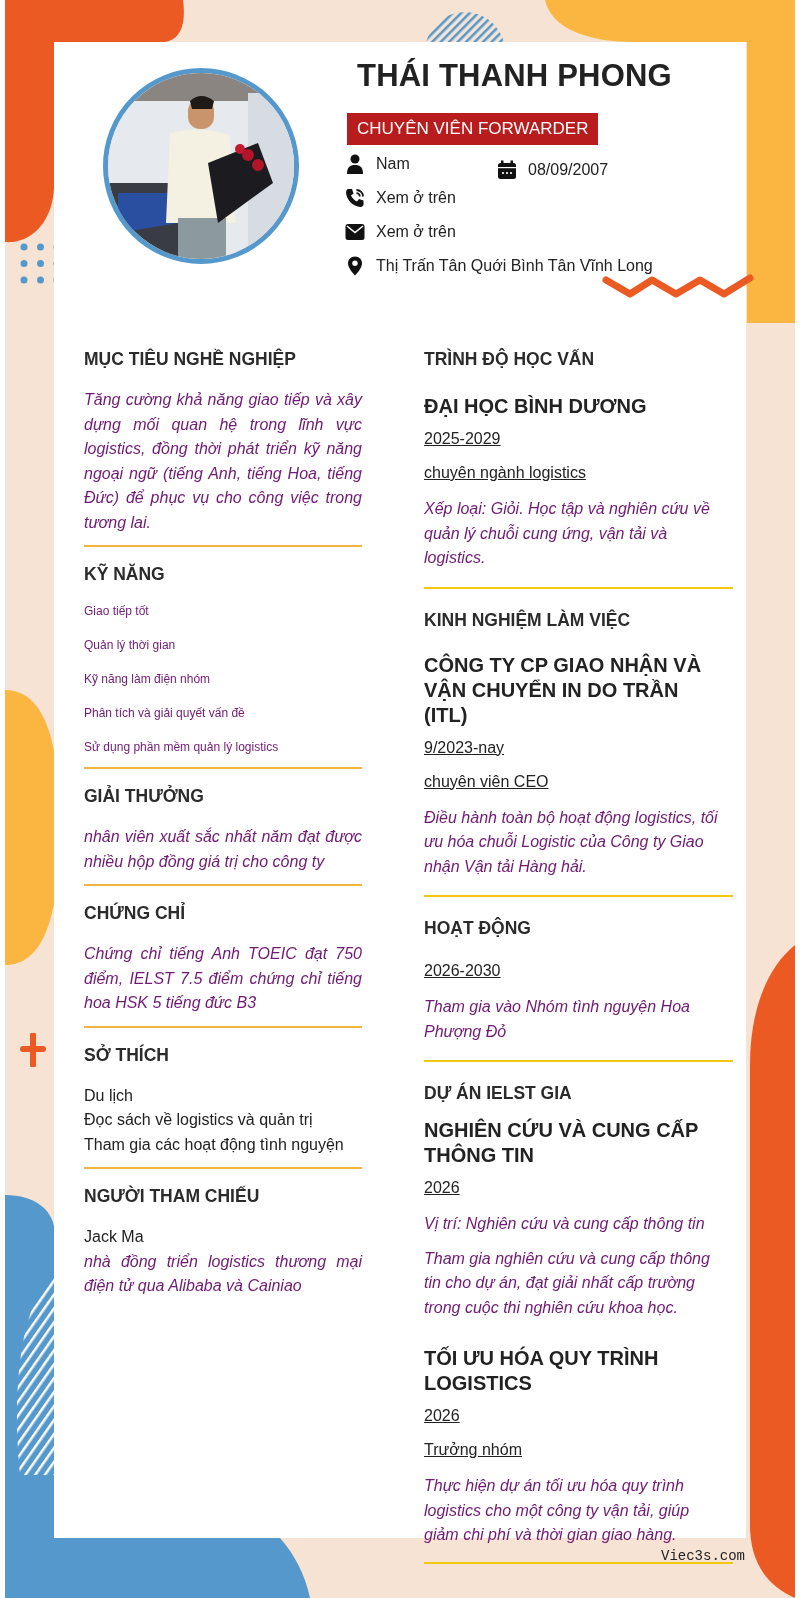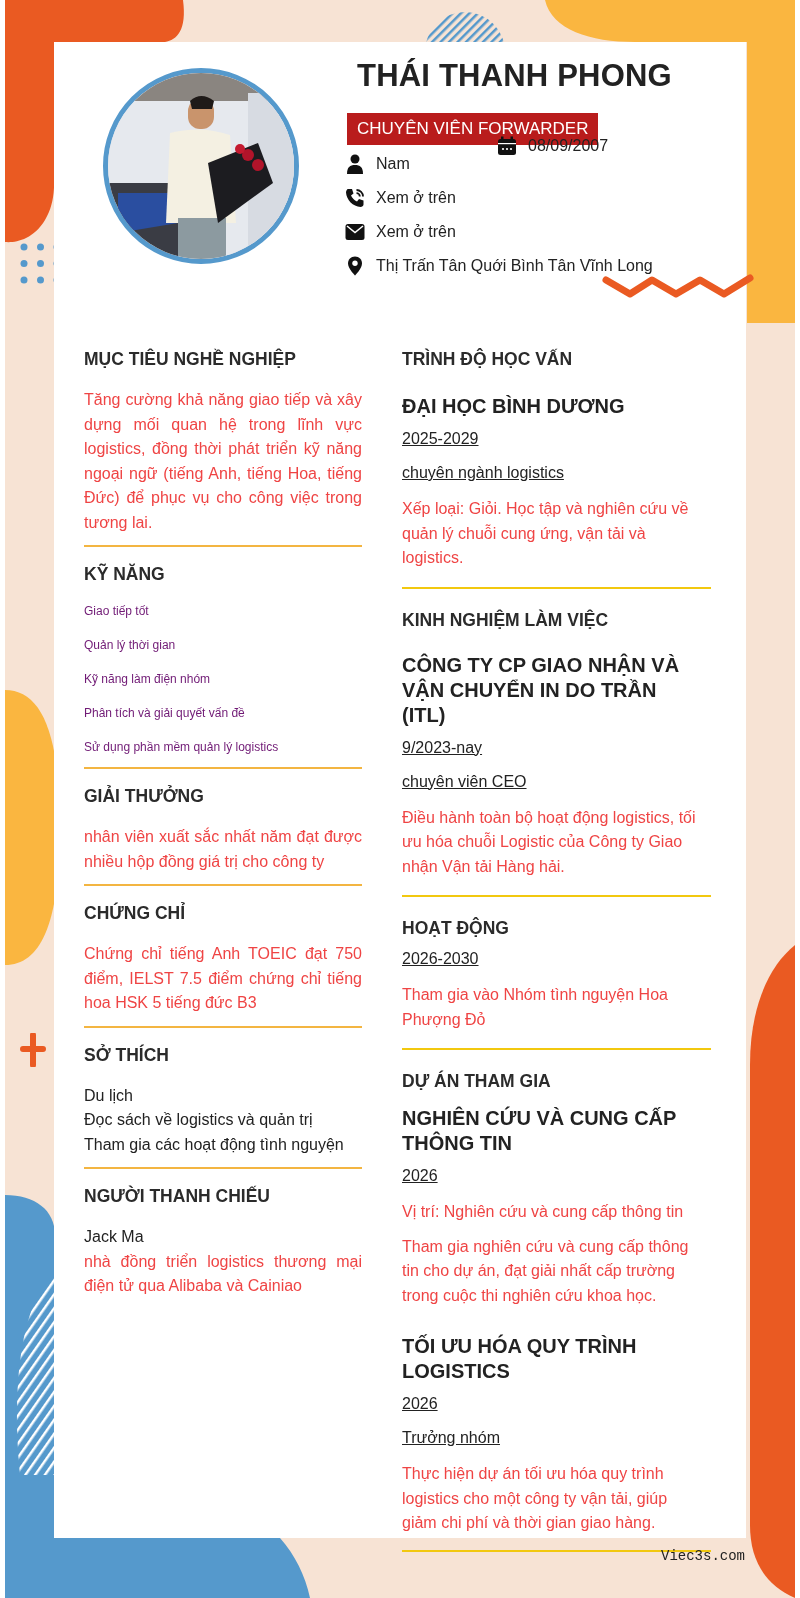--- a/index.html
+++ b/index.html
@@ -14,23 +14,23 @@
   
   .photo { position: absolute; left: 103px; top: 68px; width: 196px; height: 196px; border-radius: 50%; border: 5px solid #5599cc; overflow: hidden; background: #d9dde3; }
   .name { position: absolute; left: 357px; top: 58px; font-size: 31px; font-weight: 700; color: #222; letter-spacing: 0.2px; }
   .role { position: absolute; left: 347px; top: 113px; height: 32px; padding: 0 10px; background: #b91c1c; color: #ffffff; font-size: 17px; line-height: 32px; }
   .contact-row { position: absolute; display: flex; align-items: center; font-size: 16px; color: #222; }
   .contact-row .ic { width: 20px; height: 20px; margin-right: 11px; display: inline-flex; align-items: center; justify-content: center; }
 
   
   .col { position: absolute; }
   .col-left { left: 84px; top: 346px; width: 278px; }
-  .col-right { left: 402px; top: 346px; width: 309px; }
+  .col-right { left: 424px; top: 346px; width: 309px; }
   .sec-title { font-size: 17.5px; font-weight: 700; color: #2b2b2b; margin-bottom: 16px; line-height: 26px; }
-  .para { font-size: 16px; line-height: 24.5px; color: #ef4444; }
+  .para { font-size: 16px; line-height: 24.5px; color: #701a75; font-style: italic; }
   .justify { text-align: justify; }
   .list-item { font-size: 12px; line-height: 20px; margin-bottom: 14px; color: #701a75; }
   .divider-l { height: 2px; background: #f3b541; margin: 10px 0 14px; }
   .divider-r { height: 2px; background: #f2c80f; margin: 16px 0 18px; }
   .sub-title { font-size: 20px; font-weight: 700; line-height: 25px; color: #222; margin-bottom: 10px; }
   .meta { font-size: 16px; line-height: 20px; margin-bottom: 14px; color: #222; text-decoration: underline; }
   .stack-line { font-size: 16px; line-height: 24.5px; color: #222; }
 
   .watermark { position: absolute; left: 661px; top: 1548px; font-family: "Liberation Mono", "DejaVu Sans Mono", monospace; font-size: 14px; color: #222; }
 </style>
@@ -142,21 +142,21 @@
 
 <div class="contact-row" style="left:345px;top:154px">
   <span class="ic">
     <svg width="18" height="20" viewBox="0 0 18 20">
         <circle cx="9" cy="5" r="4.5" fill="#111"></circle>
         <path d="M1 20 C1 13 4 11 9 11 C14 11 17 13 17 20 Z" fill="#111"></path>
       </svg>
   </span>
   <span>Nam</span>
 </div>
-<div class="contact-row" style="left:497px;top:136px">
+<div class="contact-row" style="left:497px;top:160px">
   <span class="ic">
     <svg width="20" height="20" viewBox="0 0 20 20">
         <rect x="4" y="0.5" width="2.5" height="4" fill="#111"></rect>
         <rect x="13.5" y="0.5" width="2.5" height="4" fill="#111"></rect>
         <rect x="1" y="3" width="18" height="16" rx="2.5" fill="#111"></rect>
         <rect x="1" y="7" width="18" height="1.2" fill="#fff"></rect>
         <circle cx="6" cy="13" r="1.1" fill="#fff"></circle>
         <circle cx="10" cy="13" r="1.1" fill="#fff"></circle>
         <circle cx="14" cy="13" r="1.1" fill="#fff"></circle>
       </svg>
@@ -223,21 +223,21 @@
 
   <section>
     <div class="sec-title">SỞ THÍCH</div>
     <div class="stack-line">Du lịch</div>
     <div class="stack-line">Đọc sách về logistics và quản trị</div>
     <div class="stack-line">Tham gia các hoạt động tình nguyện</div>
   </section>
   <div class="divider-l"></div>
 
   <section>
-    <div class="sec-title">NGƯỜI THANH CHIẾU</div>
+    <div class="sec-title">NGƯỜI THAM CHIẾU</div>
     <div class="stack-line">Jack Ma</div>
     <div class="para justify">nhà  đồng triển logistics thương mại điện tử qua Alibaba và Cainiao</div>
   </section>
 </div>
 
 <div class="col col-right">
   <section style="width:290px">
     <div class="sec-title" style="margin-bottom:22px">TRÌNH ĐỘ HỌC VẤN</div>
     <div class="sub-title">ĐẠI HỌC BÌNH DƯƠNG</div>
     <div class="meta">2025-2029</div>
@@ -249,28 +249,28 @@
   <section style="width:295px">
     <div class="sec-title" style="margin-bottom:20px">KINH NGHIỆM LÀM VIỆC</div>
     <div class="sub-title">CÔNG TY CP GIAO NHẬN VÀ VẬN CHUYỂN IN DO TRẦN (ITL)</div>
     <div class="meta">9/2023-nay</div>
     <div class="meta">chuyên viên CEO</div>
     <div class="para">Điều hành toàn bộ hoạt động logistics, tối ưu hóa chuỗi Logistic của Công ty Giao nhận Vận tải Hàng hải.</div>
   </section>
   <div class="divider-r"></div>
 
   <section style="width:295px">
-    <div class="sec-title" style="margin-bottom:8px">HOẠT ĐỘNG</div>
+    <div class="sec-title" style="margin-bottom:20px">HOẠT ĐỘNG</div>
     <div class="meta">2026-2030</div>
     <div class="para">Tham gia vào Nhóm tình nguyện Hoa Phượng Đỏ</div>
   </section>
   <div class="divider-r"></div>
 
   <section style="width:295px">
-    <div class="sec-title" style="margin-bottom:12px">DỰ ÁN THAM GIA</div>
+    <div class="sec-title" style="margin-bottom:12px">DỰ ÁN IELST GIA</div>
     <div>
       <div class="sub-title">NGHIÊN CỨU VÀ CUNG CẤP THÔNG TIN</div>
       <div class="meta">2026</div>
       <div class="para" style="margin-bottom:10px">Vị trí: Nghiên cứu và cung cấp thông tin</div>
       <div class="para">Tham gia nghiên cứu và cung cấp thông tin cho dự án, đạt giải nhất cấp trường trong cuộc thi nghiên cứu khoa học.</div>
     </div>
     <div style="margin-top:26px">
       <div class="sub-title">TỐI ƯU HÓA QUY TRÌNH LOGISTICS</div>
       <div class="meta">2026</div>
       <div class="meta">Trưởng nhóm</div>

